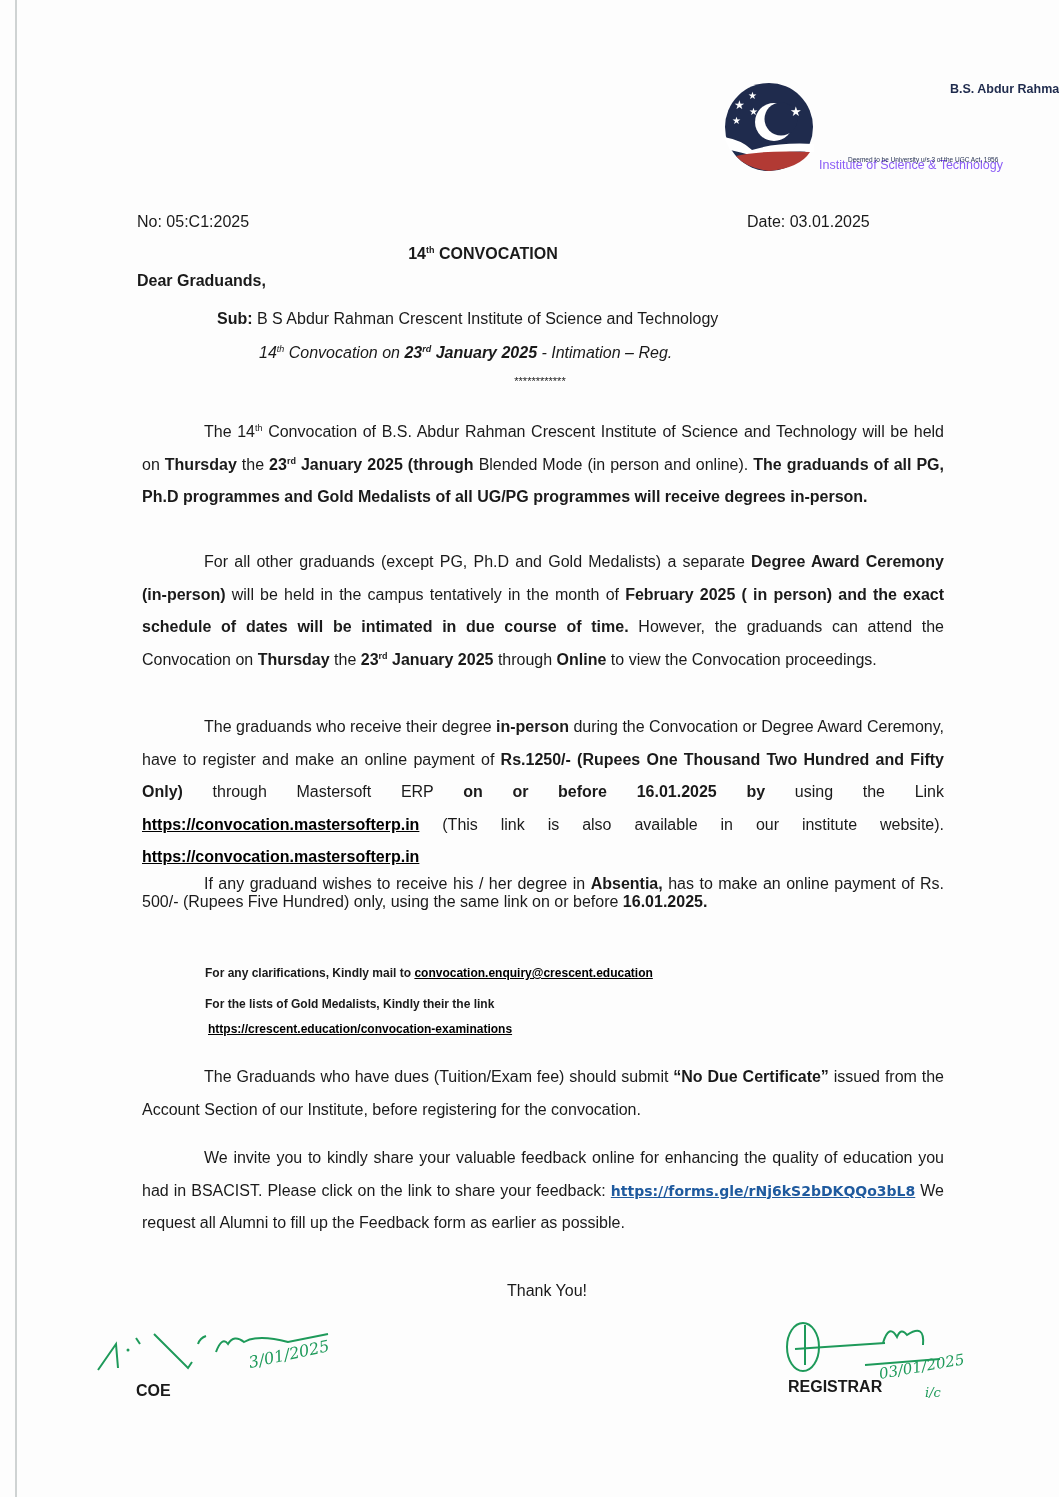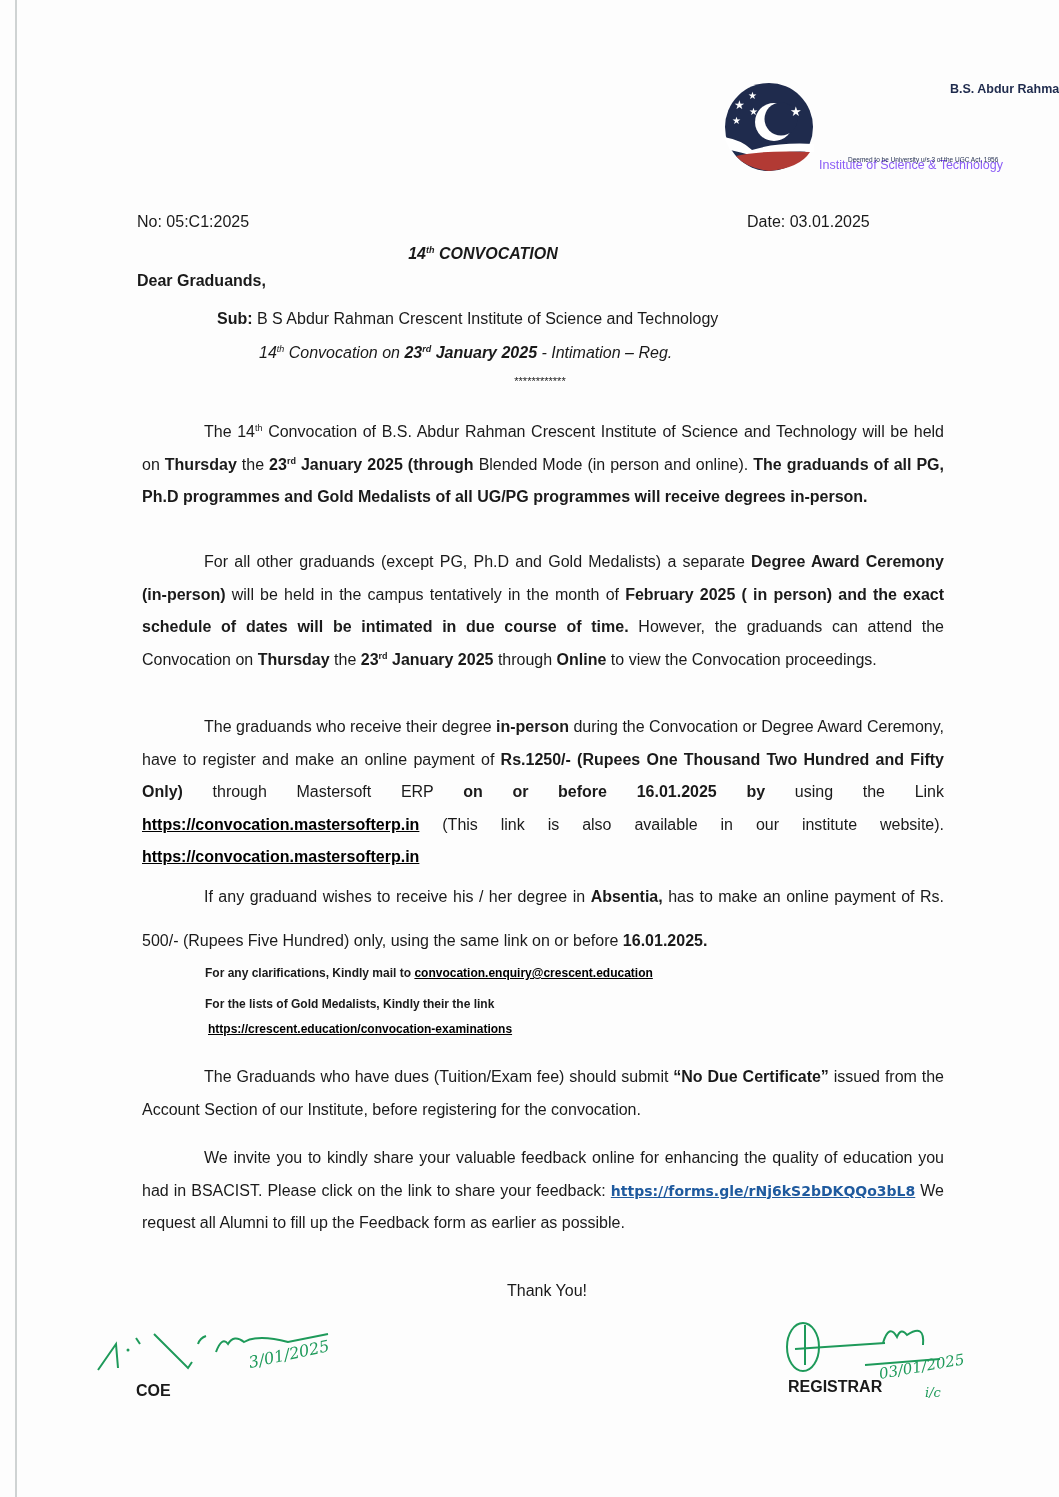--- a/index.html
+++ b/index.html
@@ -11,21 +11,21 @@
     .abs { position: absolute; }
     
     .logo { left: 722px; top: 82px; width: 320px; height: 95px; }
     .logo svg { position: absolute; left: 0; top: 0; }
     .logo-top { position: absolute; left: 228px; top: 0; font-size: 12.5px; font-weight: bold; color: #1f2b4d; white-space: nowrap; }
     .logo-name { position: absolute; left: 95px; top: 5px; font-size: 47px; font-weight: bold; color: #1f2b4d; letter-spacing: 0.5px; white-space: nowrap; }
     .logo-sub { position: absolute; left: 97px; top: 76px; font-size: 12.5px; color: #8b5cf6; white-space: nowrap; }
     .logo-deemed { position: absolute; left: 126px; top: 74px; font-size: 6.5px; color: #1f2b4d; white-space: nowrap; }
 
     .meta { top: 213px; font-size: 16px; }
-    .heading { top: 245px; left: 0; width: 966px; text-align: center; font-size: 16px; font-weight: bold; font-style: italic; }
+    .heading { top: 245px; left: 0; width: 966px; text-align: center; font-size: 16px; font-weight: bold; }
     .salutation { top: 272px; left: 137px; font-size: 16px; font-weight: bold; }
     .sub { top: 310px; left: 217px; font-size: 16px; }
     .sub2 { top: 344px; left: 259px; font-size: 16px; font-style: italic; }
     .stars { top: 375px; left: 0; width: 1080px; text-align: center; font-size: 11px; letter-spacing: 0; }
     sup { font-size: 9px; vertical-align: 6px; line-height: 0; }
 
     .para { position: absolute; left: 142px; width: 802px; font-size: 16px; line-height: 32.5px; text-align: justify; }
     .indent { text-indent: 62px; }
     .b { font-weight: bold; }
     .link { color: #000000; font-weight: bold; text-decoration: underline; }
@@ -79,21 +79,21 @@
 </div>
 
 <div class="para indent" style="top:546px">
   <span>For all other graduands (except PG, Ph.D and Gold Medalists) a separate </span><span class="b">Degree Award Ceremony (in-person)</span><span> will be held in the campus tentatively in the month of </span><span class="b">February 2025 ( in person) and the exact schedule of dates will be intimated in due course of time.</span><span> However, the graduands can attend the Convocation on </span><span class="b">Thursday</span><span> the </span><span class="b">23</span><sup class="b">rd</sup><span class="b"> January 2025</span><span> through </span><span class="b">Online</span><span> to view the Convocation proceedings.</span>
 </div>
 
 <div class="para indent" style="top:711px">
   <span>The graduands who receive their degree </span><span class="b">in-person</span><span> during the Convocation or Degree Award Ceremony, have to register and make an online payment of </span><span class="b">Rs.1250/- (Rupees One Thousand Two Hundred and Fifty Only)</span><span> through Mastersoft ERP </span><span class="b">on or before 16.01.2025 by</span><span> using the Link </span><a class="link" href="#">https://convocation.mastersofterp.in</a><span>  (This link is also available in our institute website). </span><a class="link" href="#">https://convocation.mastersofterp.in</a>
 </div>
 
-<div class="para indent" style="top:875px; line-height:44px">
+<div class="para indent" style="top:875px; line-height:18px">
   <span>If any graduand wishes to receive his / her degree in </span><span class="b">Absentia,</span><span> has to make an online payment of Rs. 500/- (Rupees Five Hundred) only, using the same link on or before </span><span class="b">16.01.2025.</span>
 </div>
 
 <div class="contact" style="top:961px">
   <span>For any clarifications, Kindly mail to </span><a class="link" href="#">convocation.enquiry@crescent.education</a>
 </div>
 <div class="contact" style="top:992px">For the lists of Gold Medalists, Kindly their the link</div>
 <div class="contact" style="top:1017px; left:208px">
   <a class="link" href="#">https://crescent.education/convocation-examinations</a>
 </div>

